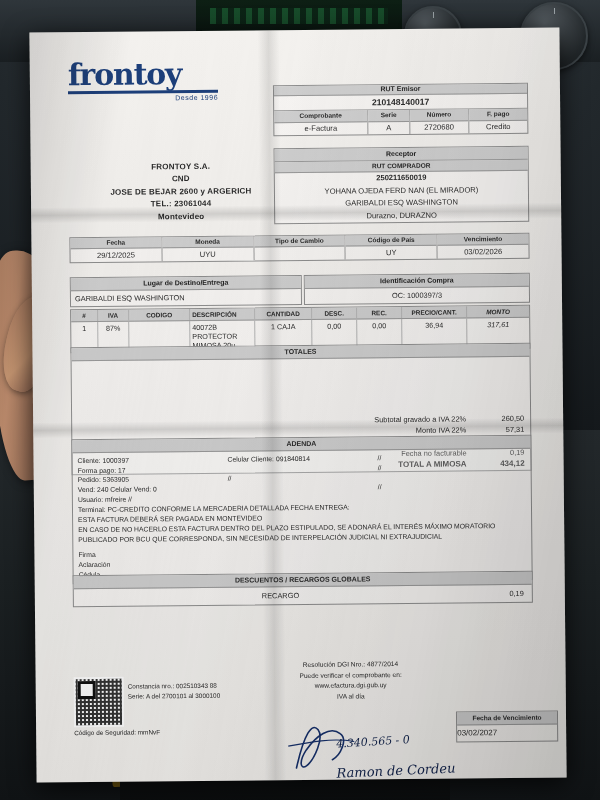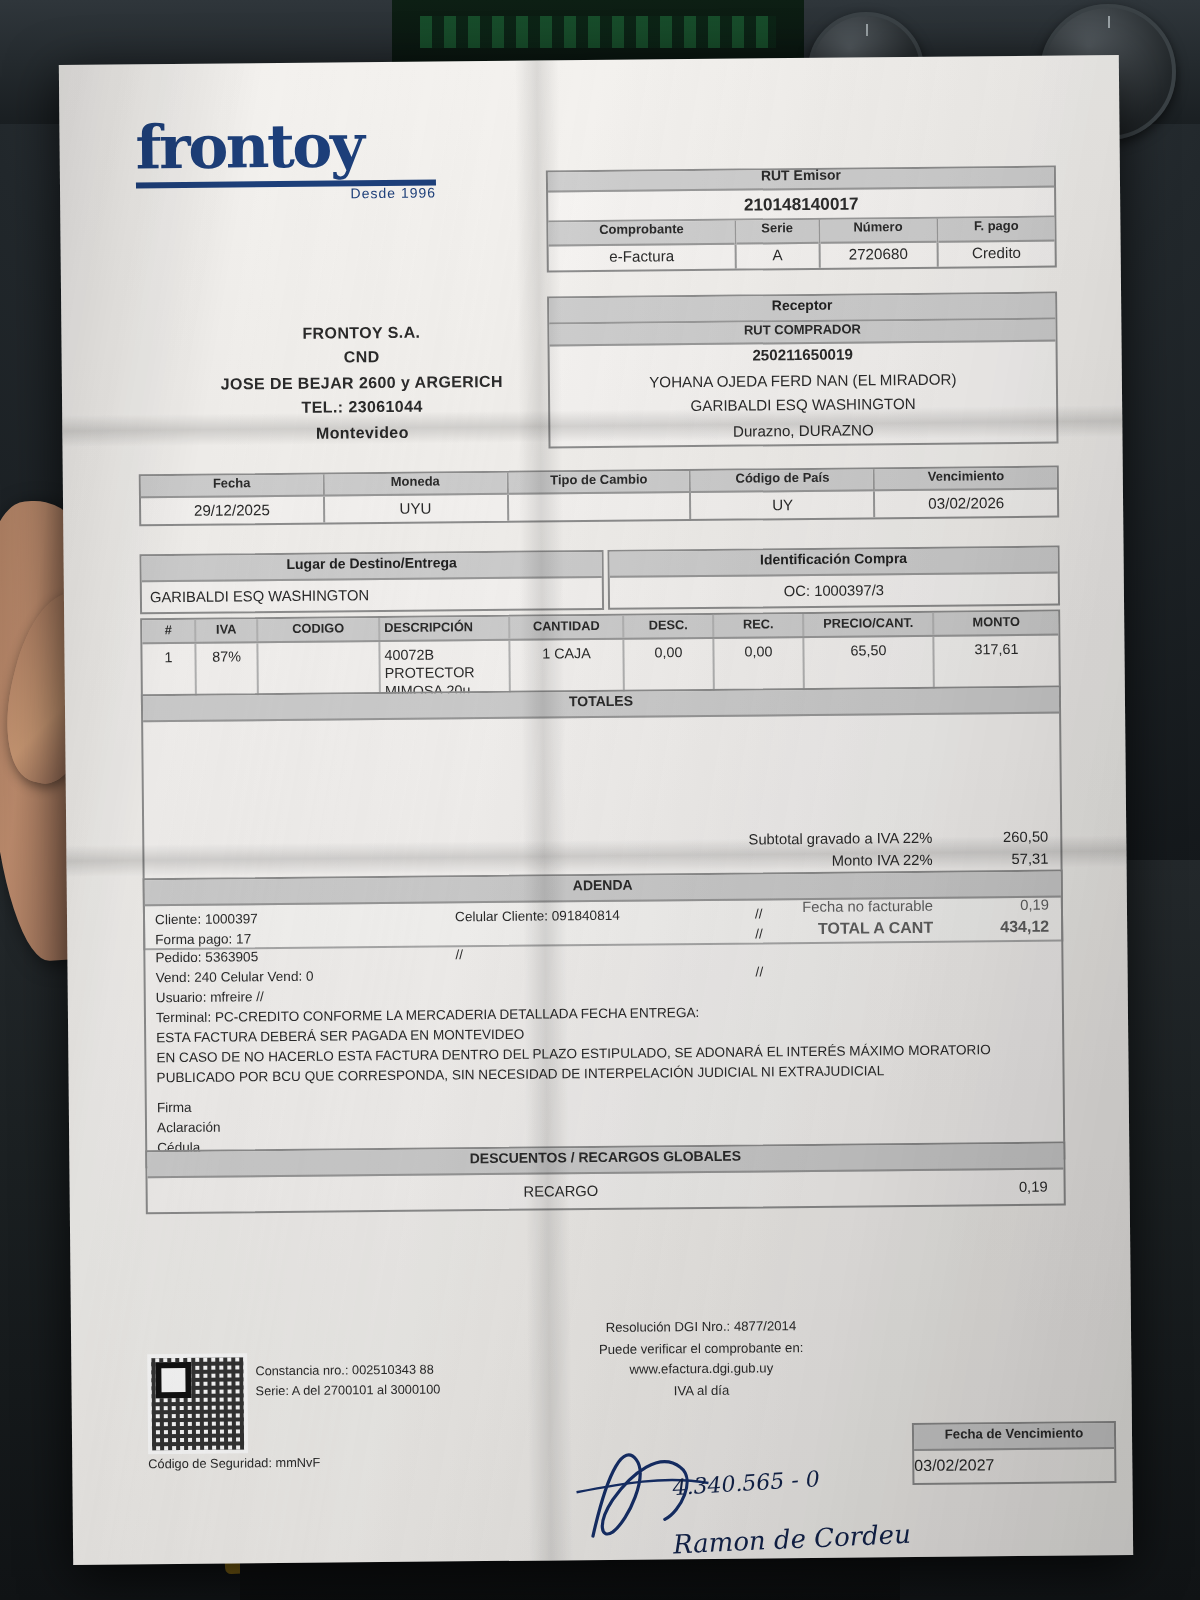--- a/index.html
+++ b/index.html
@@ -107,21 +107,21 @@
 
   
   .lugar{left:38px;top:245px;width:230px;}
   .ident{left:272px;top:245px;width:224px;}
   .lugar .val,.ident .val{font-size:7.4px;padding:3px 4px;}
 
   
   .items{left:38px;top:277px;width:458px;}
   .items .th{display:flex;background:#cfcfcf;font-size:6.4px;font-weight:bold;border-bottom:1px solid #9a9a9a;}
   .items .th>div,.items .tr>div{padding:1.5px 2px;border-right:1px solid #b4b4b4;}
-  .items .th>div:last-child,.items .tr>div:last-child{border-right:none;}
+  .items .th>div:last-child,.items .tr>div:last-child{border-right:none;font-style:italic;}
   .items .tr{display:flex;font-size:7.2px;}
   .w-line{width:22px;text-align:center;}
   .w-iva{width:26px;text-align:center;}
   .w-cod{width:56px;text-align:center;}
   .w-desc{flex:1;text-align:left;}
   .w-cant{width:52px;text-align:center;}
   .w-desc2{width:40px;text-align:center;}
   .w-rec{width:40px;text-align:center;}
   .w-pu{width:60px;text-align:center;}
   .w-mon{width:58px;text-align:center;}
@@ -320,21 +320,21 @@
           <div class="w-mon">MONTO</div>
         </div>
         <div class="tr">
           <div class="w-line">1</div>
           <div class="w-iva">87%</div>
           <div class="w-cod"></div>
           <div class="w-desc">40072B PROTECTOR MIMOSA 20u</div>
           <div class="w-cant">1 CAJA</div>
           <div class="w-desc2">0,00</div>
           <div class="w-rec">0,00</div>
-          <div class="w-pu">65,50</div>
+          <div class="w-pu">36,94</div>
           <div class="w-mon">317,61</div>
         </div>
       </div>
 
       <div class="box totals">
         <div class="cap">TOTALES</div>
         <div style="height:56px"></div>
         <div class="tline">
           <div class="tlabel">Subtotal gravado a IVA 22%</div>
           <div class="tval">260,50</div>
@@ -345,21 +345,21 @@
         </div>
         <div class="tline">
           <div class="tlabel b">TOTAL</div>
           <div class="tval b">317,81</div>
         </div>
         <div class="tline">
           <div class="tlabel">Fecha no facturable</div>
           <div class="tval">0,19</div>
         </div>
         <div class="tline tbig">
-          <div class="tlabel">TOTAL A CANT</div>
+          <div class="tlabel">TOTAL A MIMOSA</div>
           <div class="tval">434,12</div>
         </div>
       </div>
 
       <div class="box adenda">
         <div class="cap">ADENDA</div>
         <div class="body">
           <div class="two">
             <span class="k">Cliente: 1000397</span>
             <span class="k">Celular Cliente: 091840814</span>

